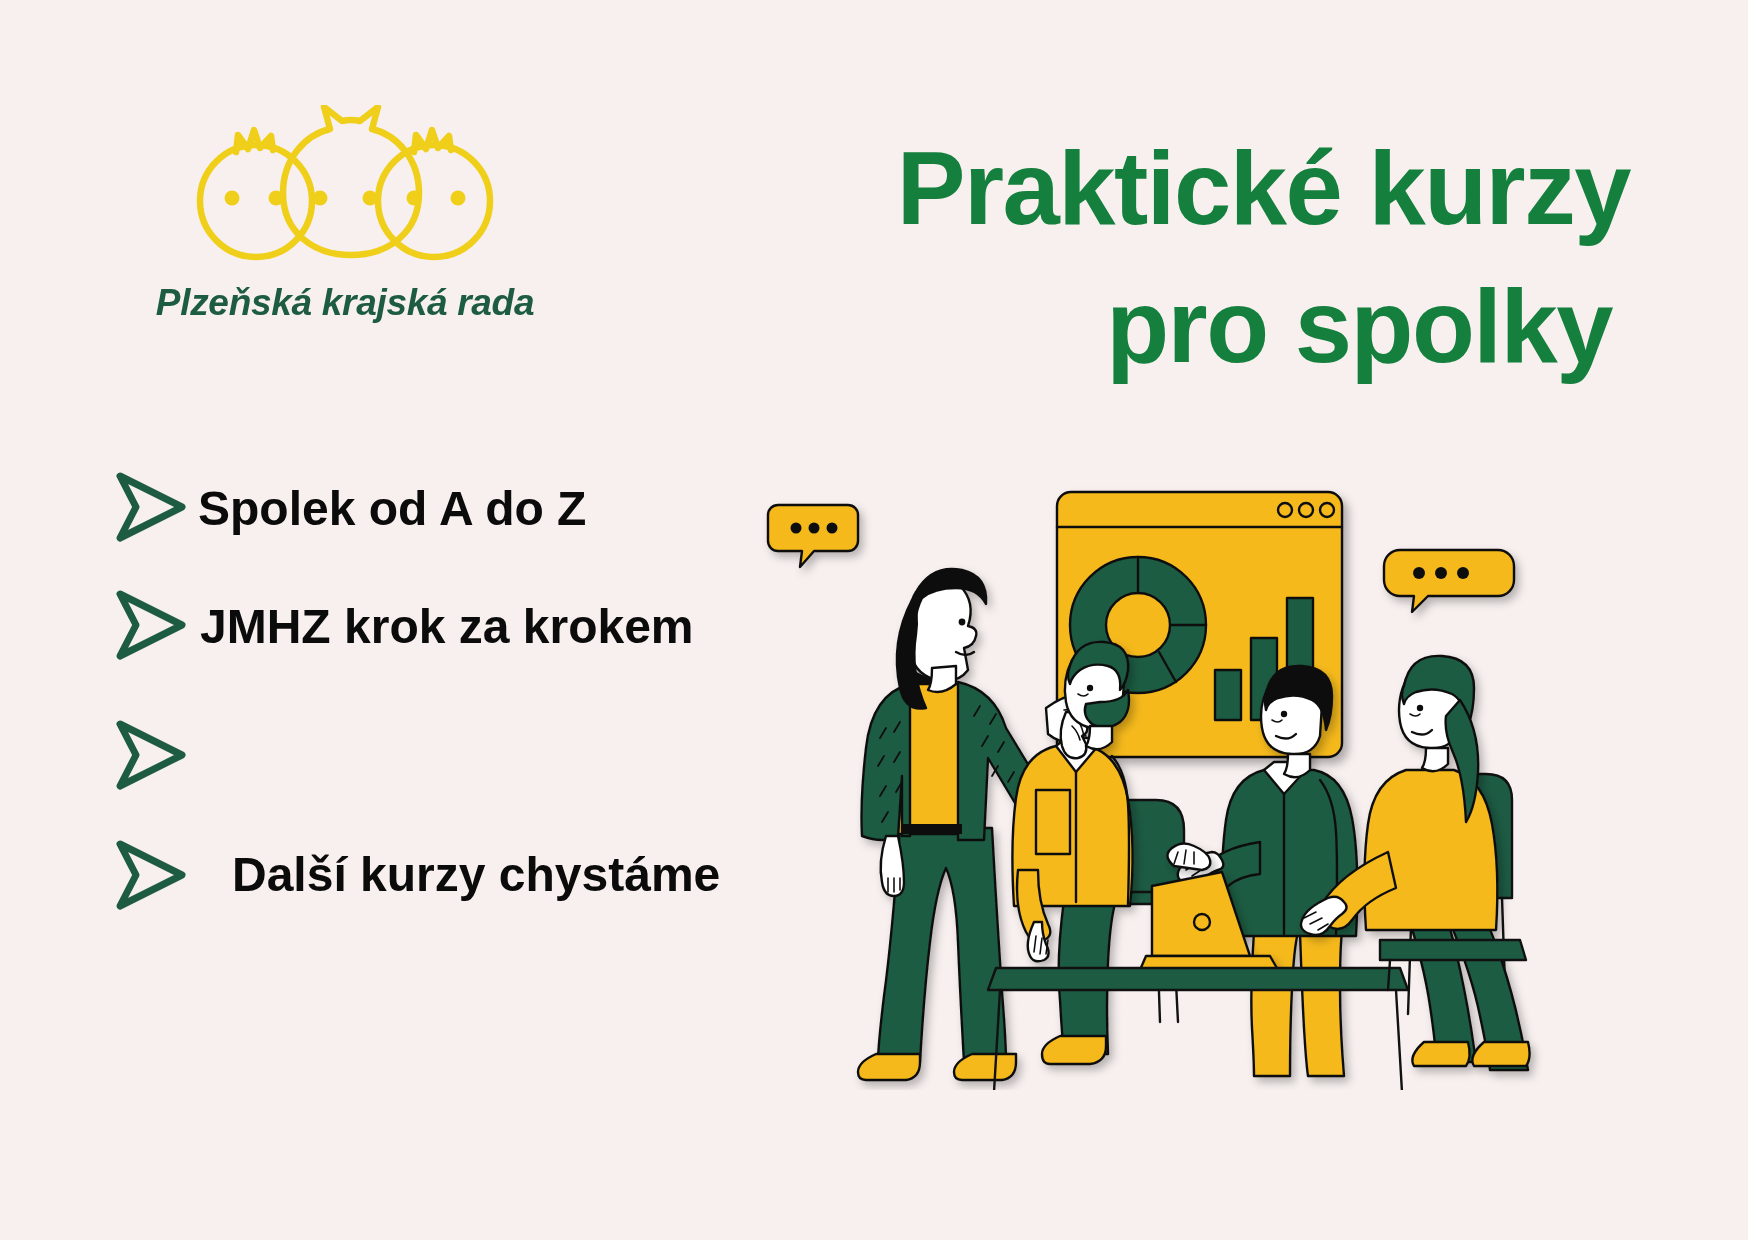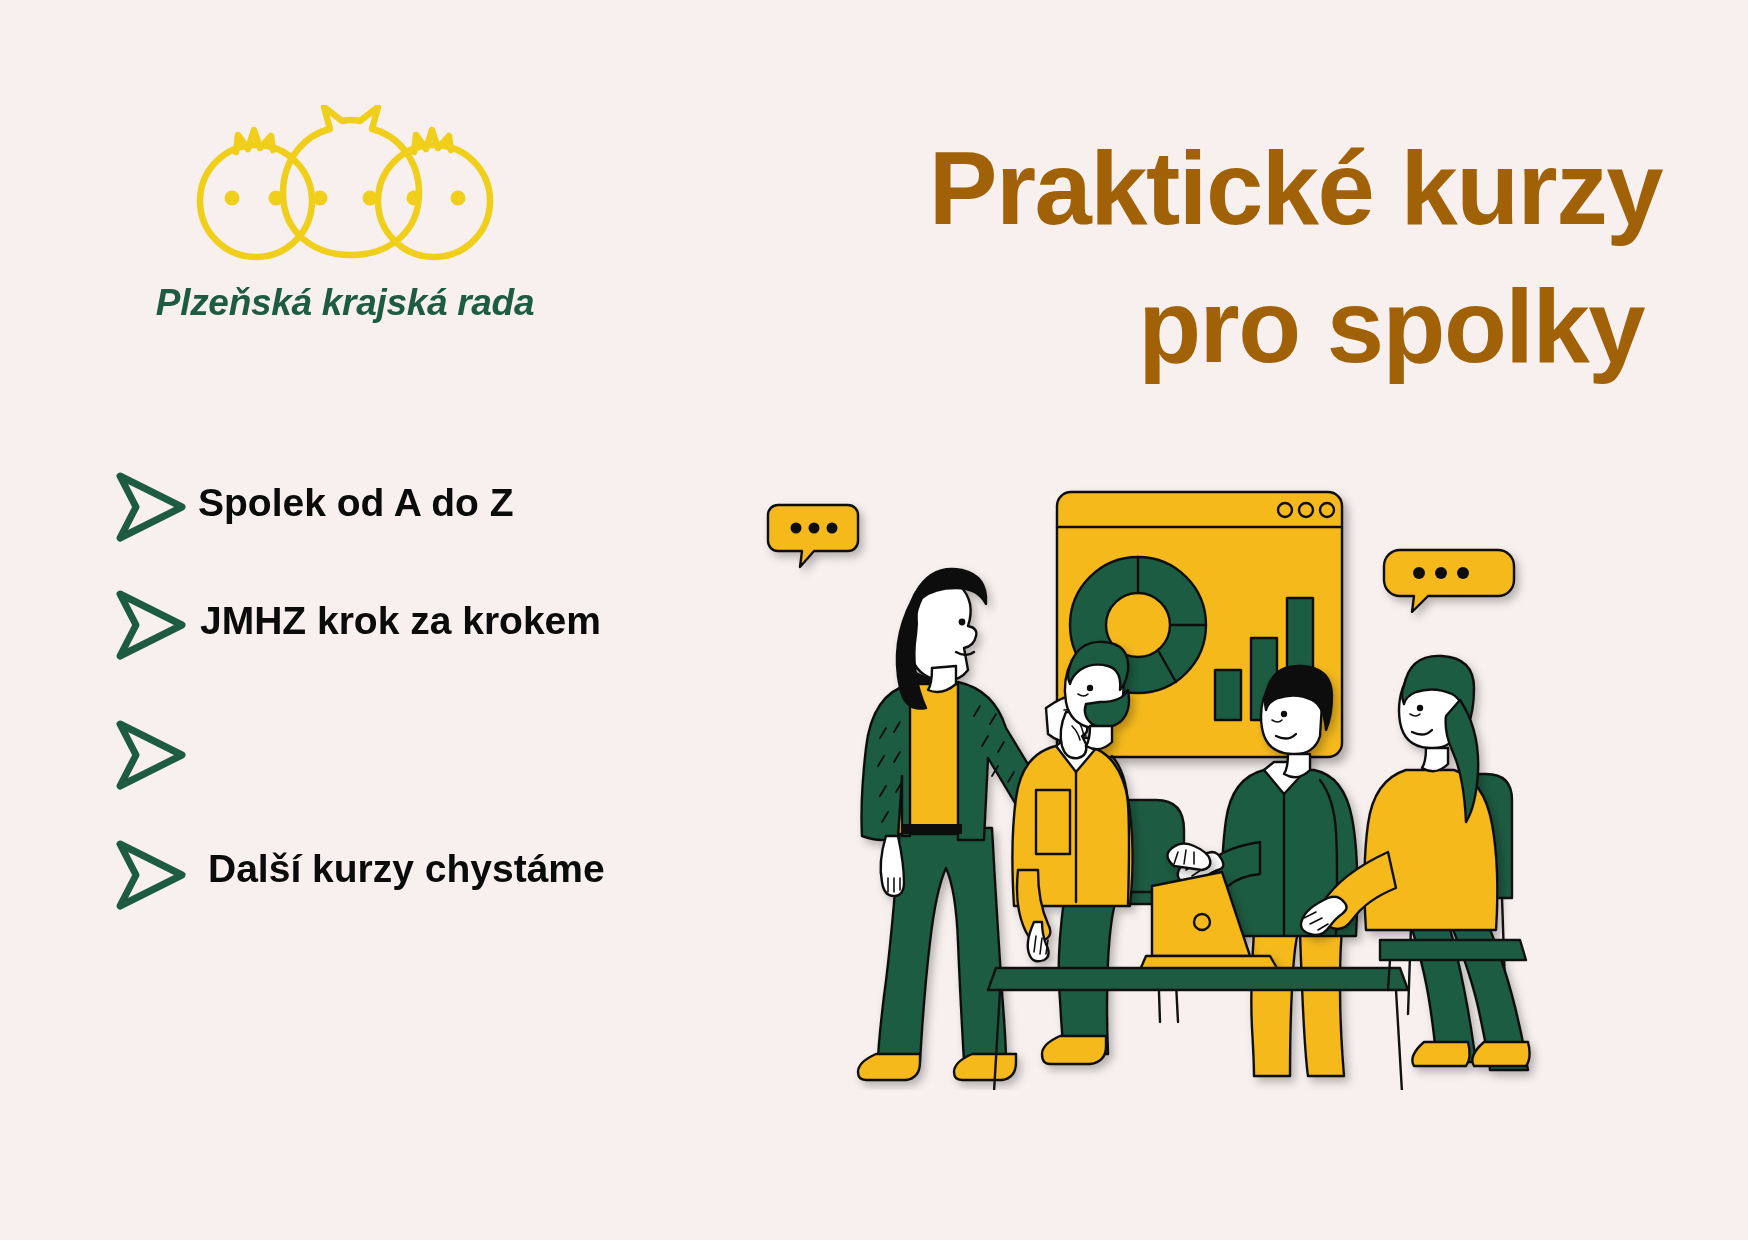--- a/index.html
+++ b/index.html
@@ -34,53 +34,53 @@
     font-weight:bold;
     font-size:37px;
     line-height:1.18;
     letter-spacing:-0.3px;
   }
   .logo-text div{white-space:nowrap;}
 
   
   .title{
     position:absolute;
-    left:732px; top:120px;
+    left:700px; top:120px;
     width:930px;
     text-align:right;
-    color:#a16207;
+    color:#15803d;
     font-weight:bold;
     font-size:103px;
     line-height:1.34;
     letter-spacing:-1.5px;
   }
   .title .l2{padding-right:18px;text-align:right;}
 
   
   .list{
     position:absolute;
     left:112px; top:468px;
     width:700px;
   }
   .li{
     display:flex;
     align-items:flex-start;
     margin-bottom:42px;
   }
-  .li:last-child{margin-bottom:0;}
+  .li:last-child{margin-bottom:0;gap:24px;}
   .arrow{
     flex:0 0 auto;
     width:78px;height:74px;
     margin-right:8px;
     margin-top:2px;
   }
   .li-text{
     color:#0b0b0b;
     font-weight:bold;
-    font-size:39px;
+    font-size:48px;
     line-height:1.28;
     padding-top:10px;
     white-space:pre-line;
   }
   .li.li-3 .arrow{margin-top:14px;}
   .li.li-4 .arrow{margin-top:4px;}
   .li.li-4 .li-text{padding-left:10px;}
   .li.li-2 .li-text{padding-left:2px;text-align:right;}
 
   

